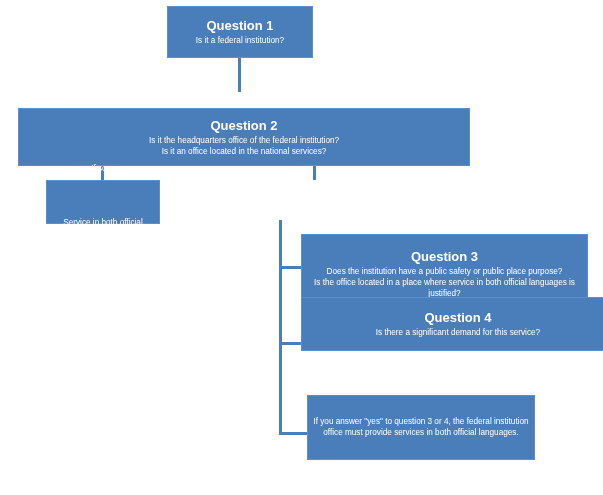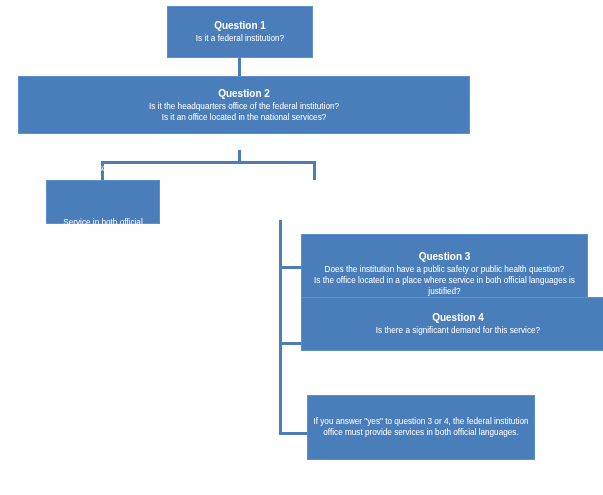--- a/index.html
+++ b/index.html
@@ -29,21 +29,21 @@
     flex-direction: column;
     align-items: center;
     justify-content: center;
     text-align: center;
     line-height: 1.32;
     font-size: 8.2px;
     padding: 2px 5px;
   }
   .node .hdr {
     font-weight: bold;
-    font-size: 10px;
+    font-size: 13px;
     margin-bottom: 2px;
   }
   .node .ln {
     display: block;
     white-space: nowrap;
   }
   .node.wrap .ln {
     white-space: normal;
   }
   
@@ -75,35 +75,35 @@
 
   <div class="conn hline" style="left:279px; top:342px; width:22px;"></div>
 
   <div class="conn hline" style="left:279px; top:432px; width:28px;"></div>
 
   <div class="node" style="left:167px; top:6px; width:146px; height:52px;">
     <span class="hdr">Question 1</span>
     <span class="ln">Is it a federal institution?</span>
   </div>
 
-  <div class="node" style="left:18px; top:76px; width:452px; height:58px;">
+  <div class="node" style="left:18px; top:108px; width:452px; height:58px;">
     <span class="hdr">Question 2</span>
     <span class="ln">Is it the headquarters office of the federal institution?</span>
     <span class="ln">Is it an office located in the national services?</span>
   </div>
 
   <div class="node wrap" style="left:46px; top:180px; width:114px; height:44px;gap:43px;">
     <span class="ln">If so…</span>
     <span class="ln">Service in both official languages.</span>
   </div>
 
 
   <div class="node wrap" style="left:301px; top:234px; width:287px; height:80px;">
     <span class="hdr">Question 3</span>
-    <span class="ln">Does the institution have a public safety or public health question?</span>
+    <span class="ln">Does the institution have a public safety or public place purpose?</span>
     <span class="ln">Is the office located in a place where service in both official languages is justified?</span>
   </div>
 
   <div class="node" style="left:301px; top:297px; width:314px; height:54px;">
     <span class="hdr">Question 4</span>
     <span class="ln">Is there a significant demand for this service?</span>
   </div>
 
   <div class="node wrap" style="left:307px; top:395px; width:228px; height:65px;">
     <span class="ln">If you answer "yes" to question 3 or 4, the federal institution office must provide services in both official languages.</span>

